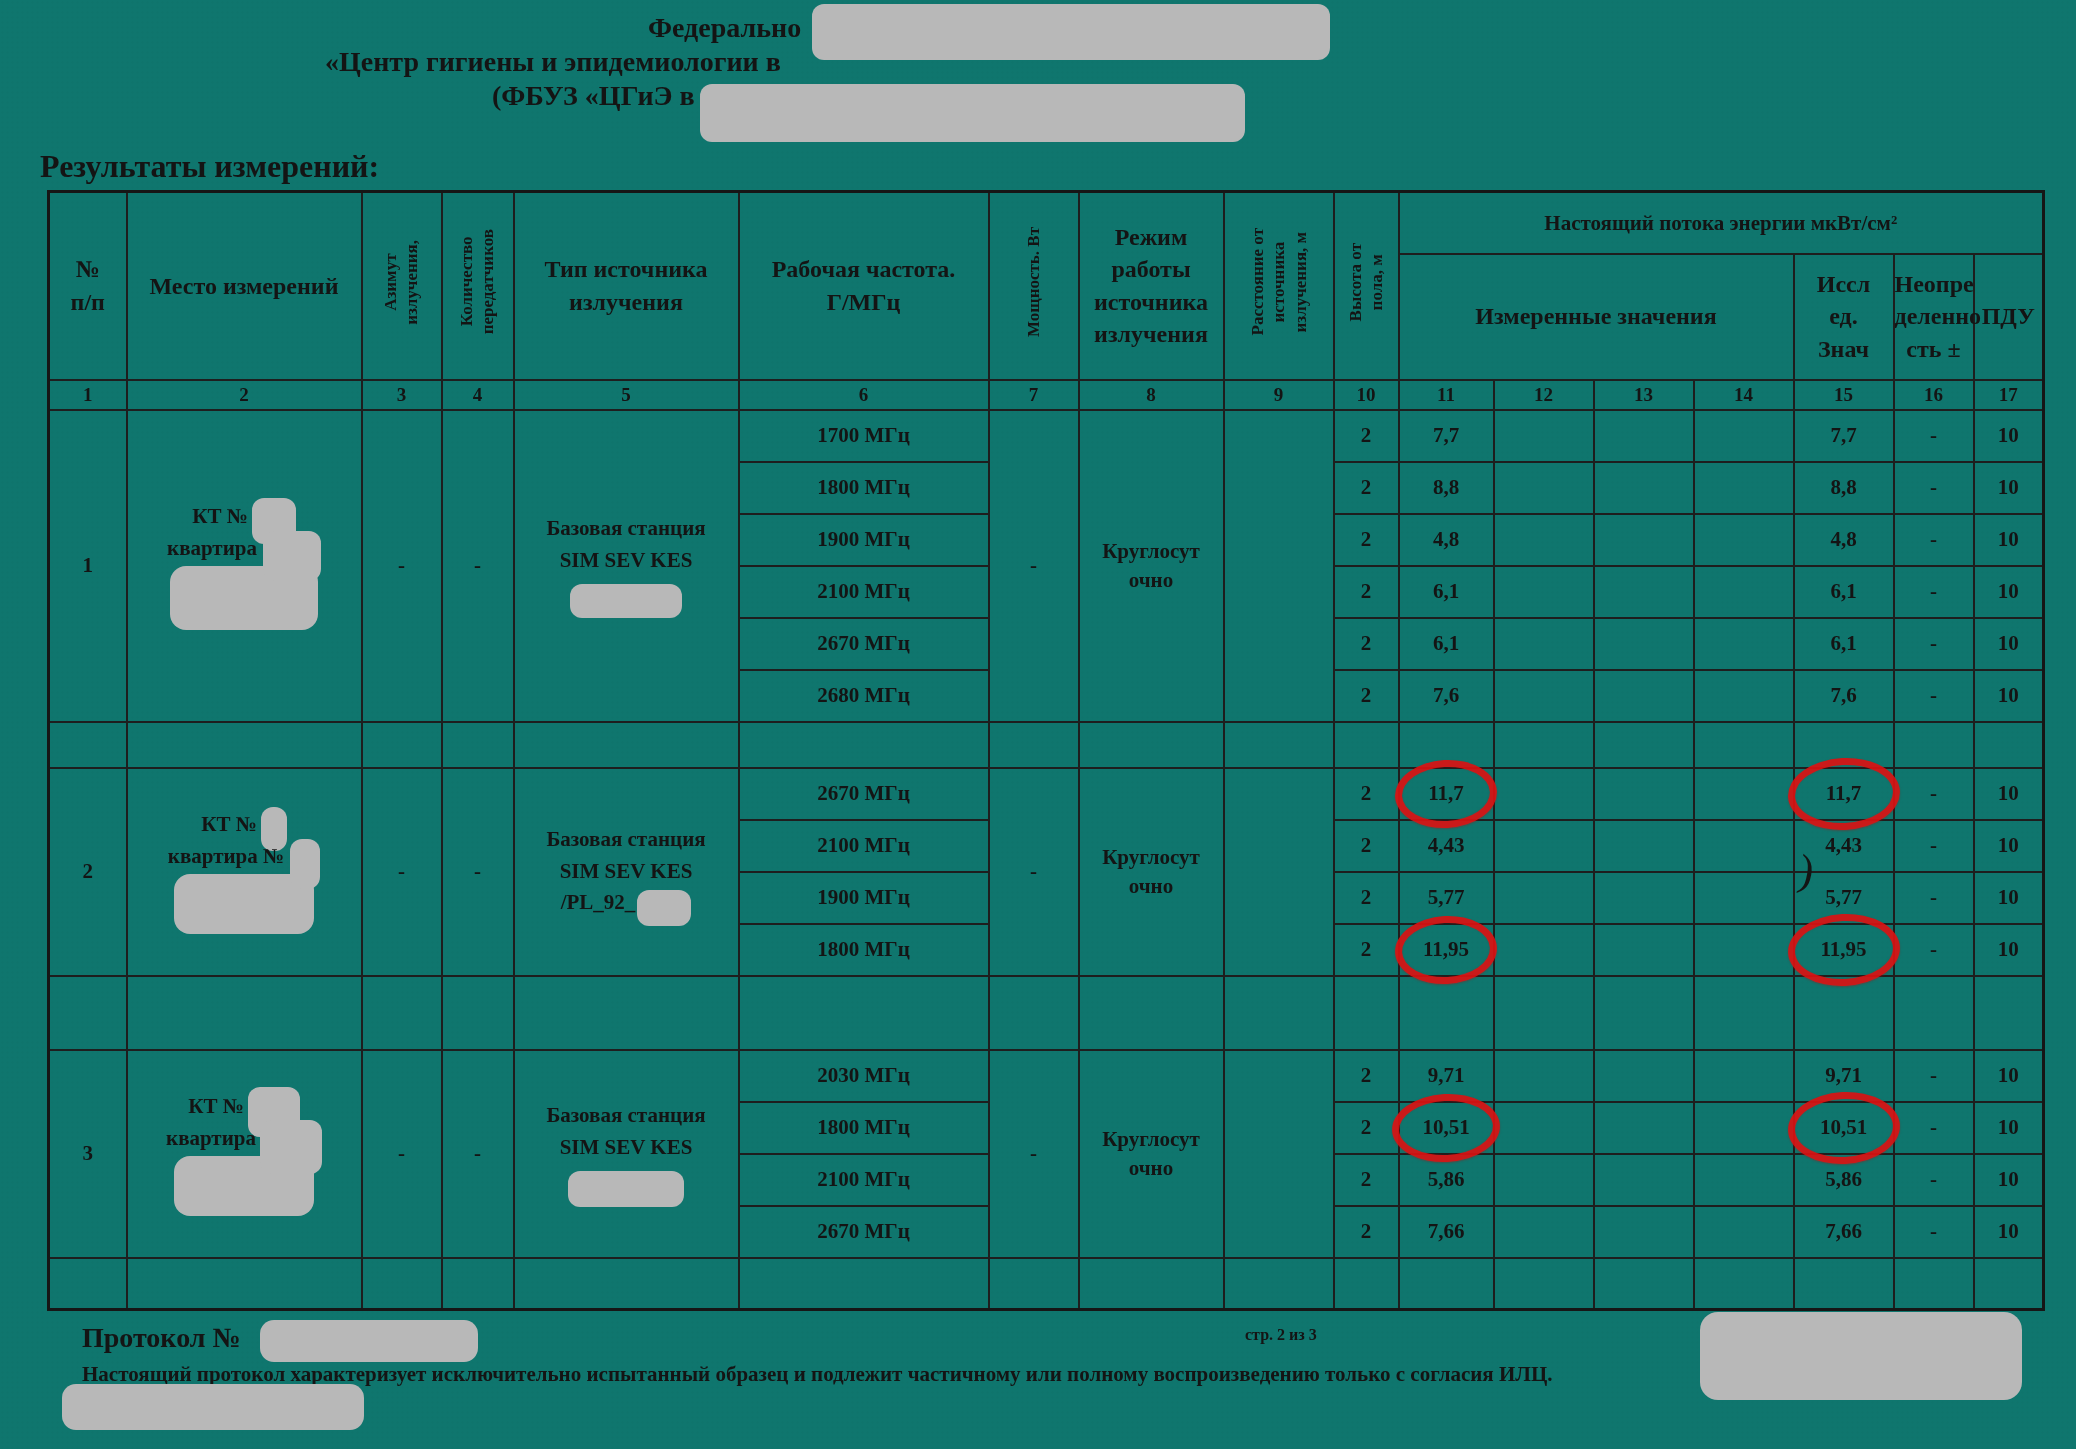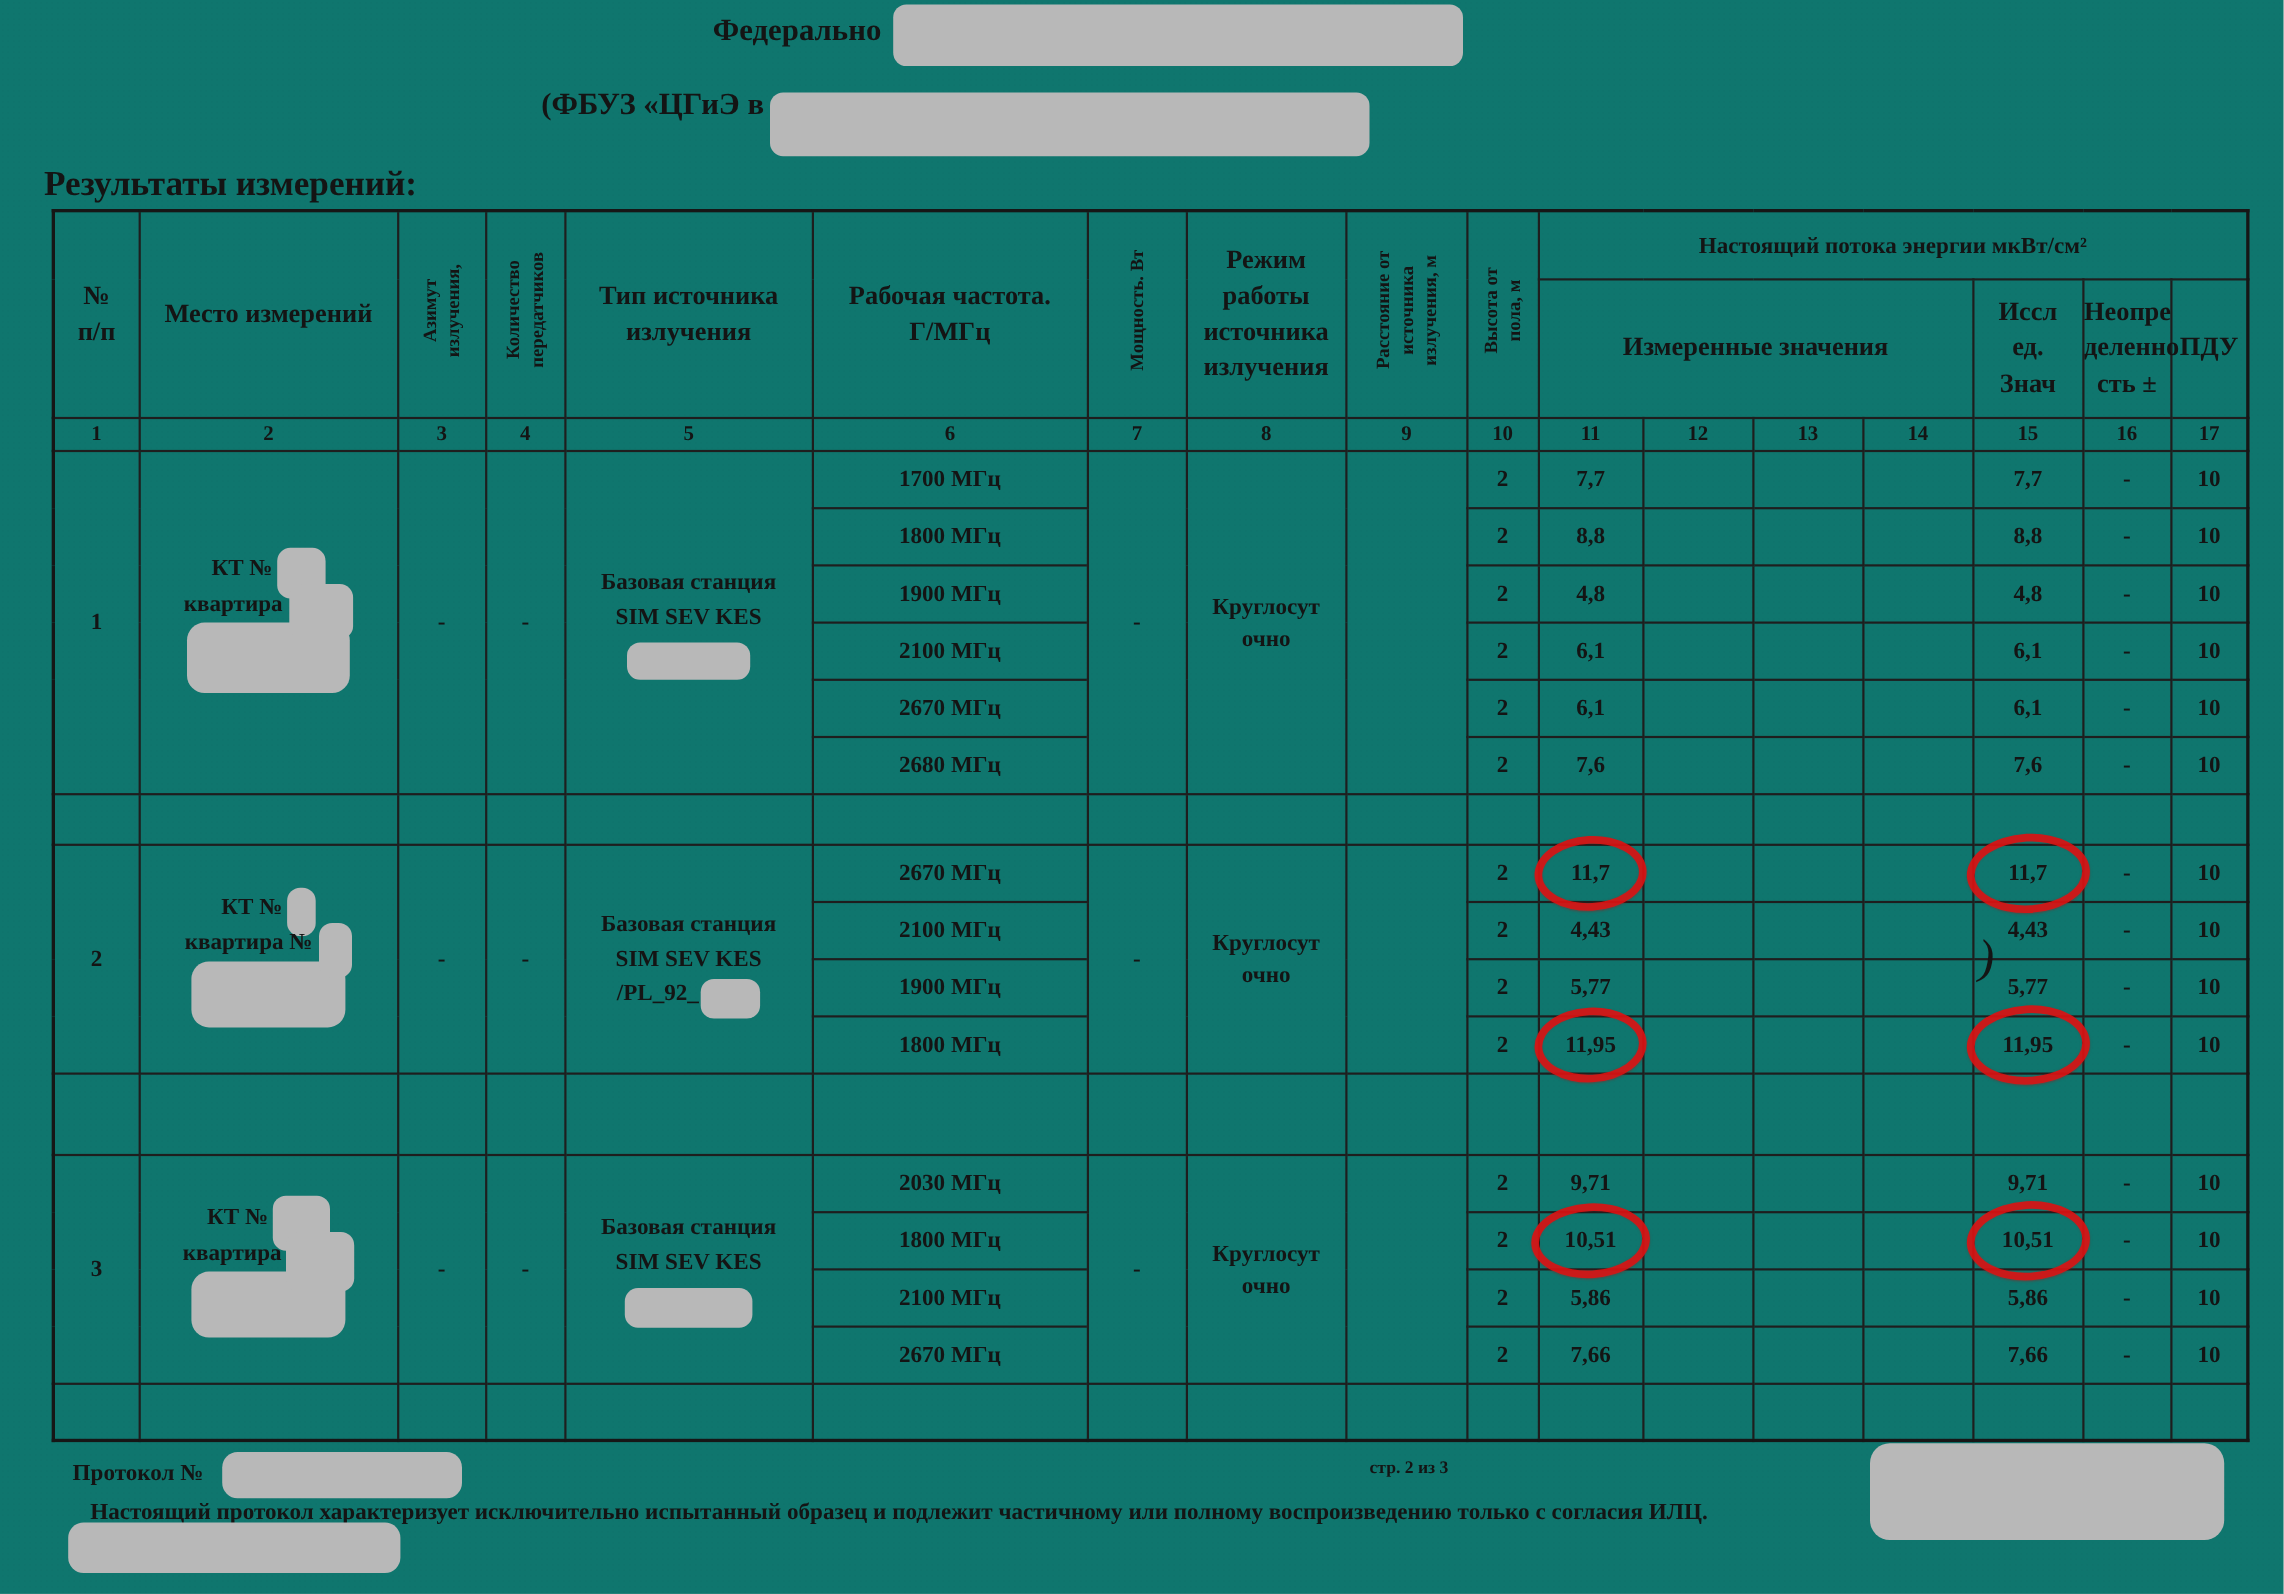--- a/index.html
+++ b/index.html
@@ -36,20 +36,21 @@
   .pen{position:absolute;left:4px;bottom:-22px;font-size:44px;font-weight:400;
         transform:rotate(10deg);z-index:3;line-height:1;}
   .foot{font-weight:700;white-space:nowrap;}
 </style>
 </head>
 <body>
 
 <div class="page">
 
   <div class="abs lh" style="left:648px;top:12px;">Федерально</div>
+  <div class="abs lh" style="left:325px;top:46px;">«Центр гигиены и эпидемиологии в</div>
   <div class="abs lh" style="left:492px;top:80px;">(ФБУЗ «ЦГиЭ в</div>
   <div class="abs redact" style="left:812px;top:4px;width:518px;height:56px;"></div>
   <div class="abs redact" style="left:700px;top:84px;width:545px;height:58px;"></div>
 
   <div class="abs title" style="left:40px;top:148px;">Результаты измерений:</div>
 
   <table class="results">
     <colgroup>
       <col style="width:78px">
         <col style="width:235px">
@@ -409,21 +410,21 @@
           <td></td>
           <td></td>
           <td></td>
           <td></td>
           <td></td>
           <td></td>
     </tr>
   </tbody>
     </table>
 
-  <div class="abs foot" style="left:66px;top:1320px;font-size:21px;">
+  <div class="abs foot" style="left:82px;top:1320px;font-size:28px;">
     <span>Протокол №</span>
     <span class="redact ri" style="width:218px;height:42px;margin-left:12px;border-radius:14px;"></span>
   </div>
   <div class="abs foot" style="left:1245px;top:1326px;font-size:16px;">стр. 2 из 3</div>
   <div class="abs foot" style="left:82px;top:1362px;font-size:21px;">Настоящий протокол характеризует исключительно испытанный образец и подлежит частичному или полному воспроизведению только с согласия ИЛЦ.</div>
   <div class="abs redact" style="left:62px;top:1384px;width:302px;height:46px;border-radius:14px;"></div>
   <div class="abs redact" style="left:1700px;top:1312px;width:322px;height:88px;border-radius:18px;"></div>
 
 </div>
 

